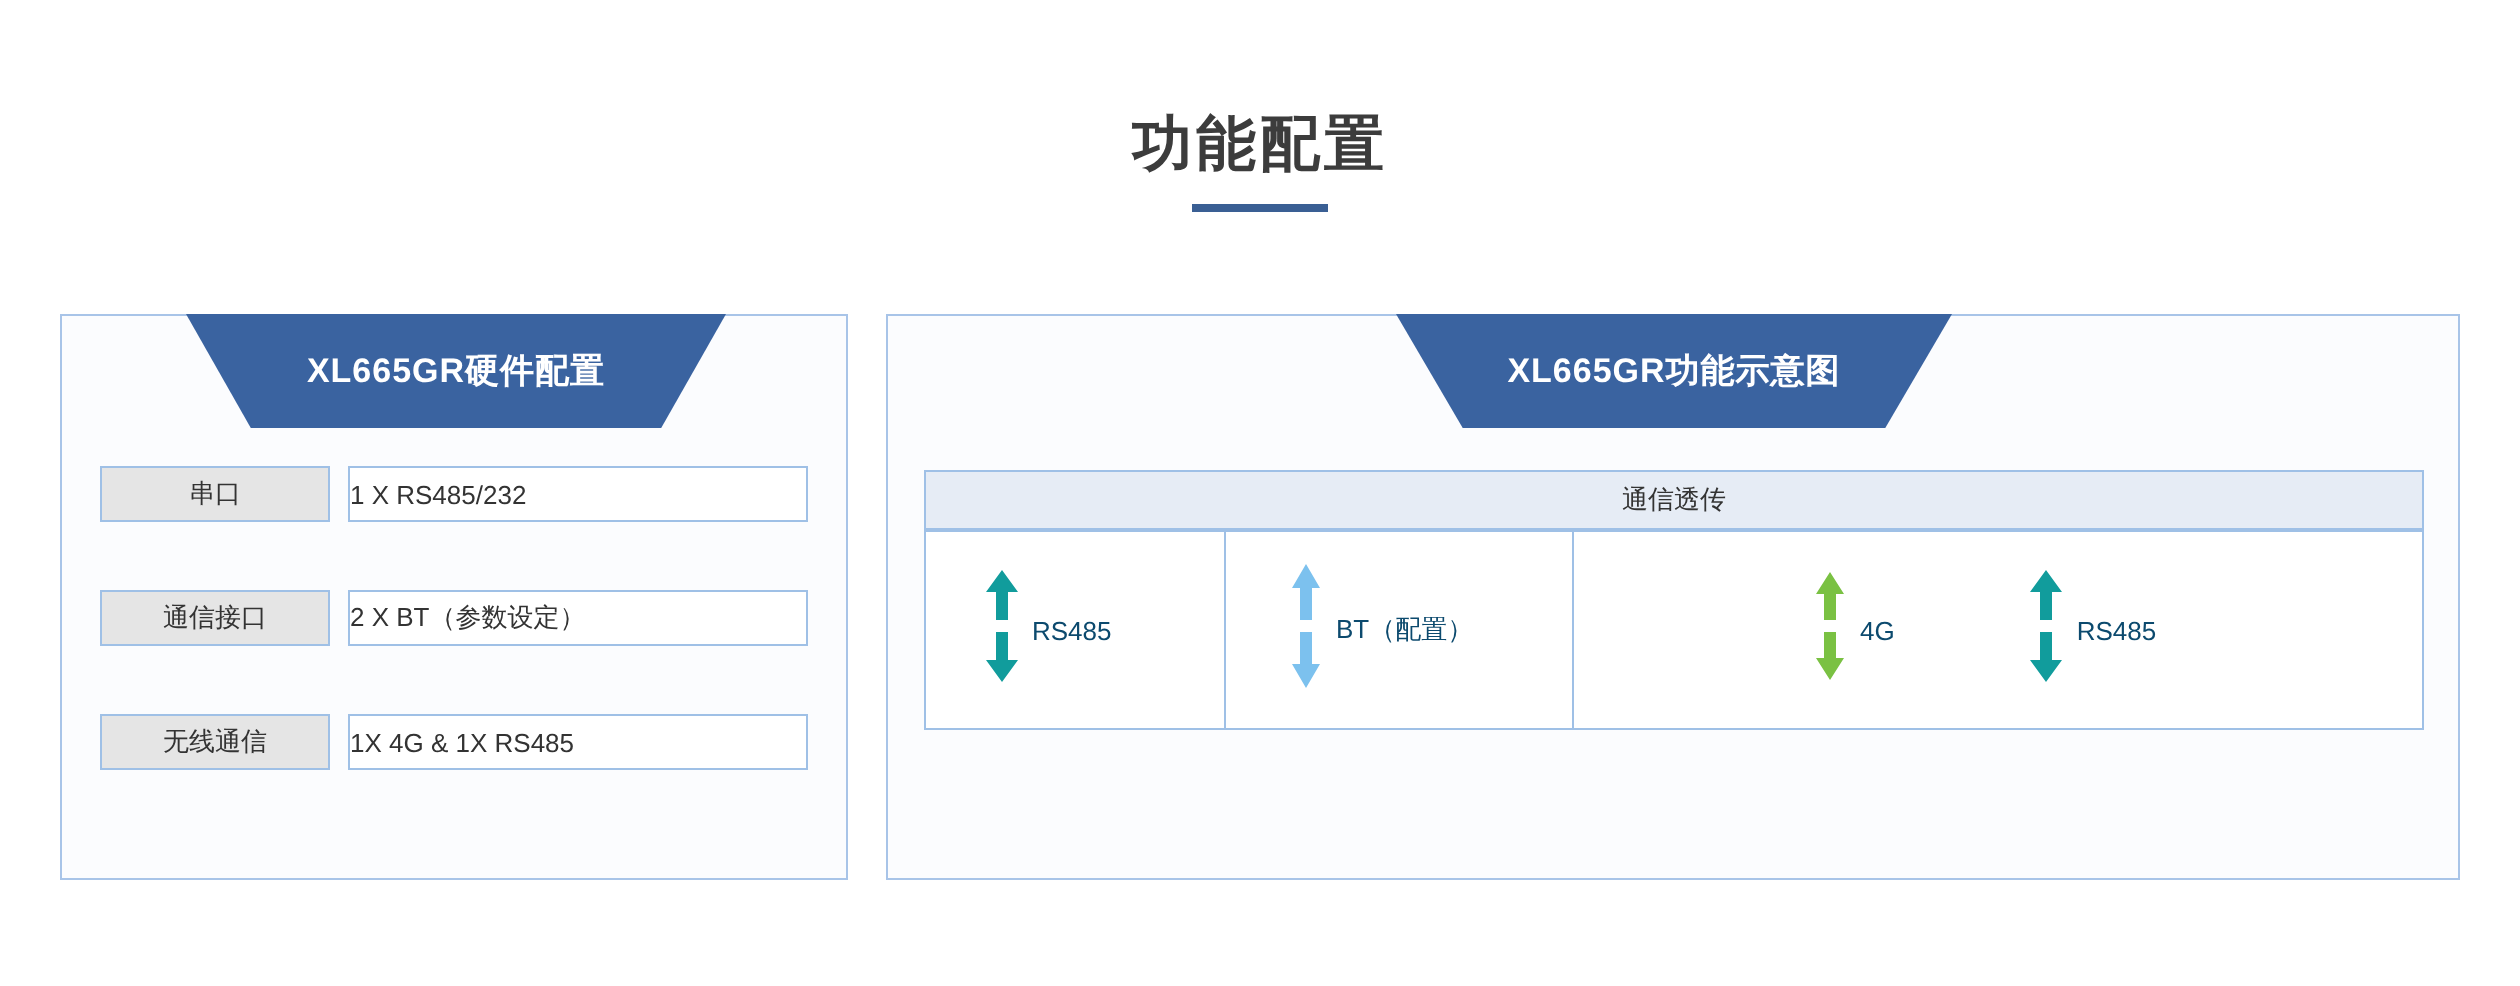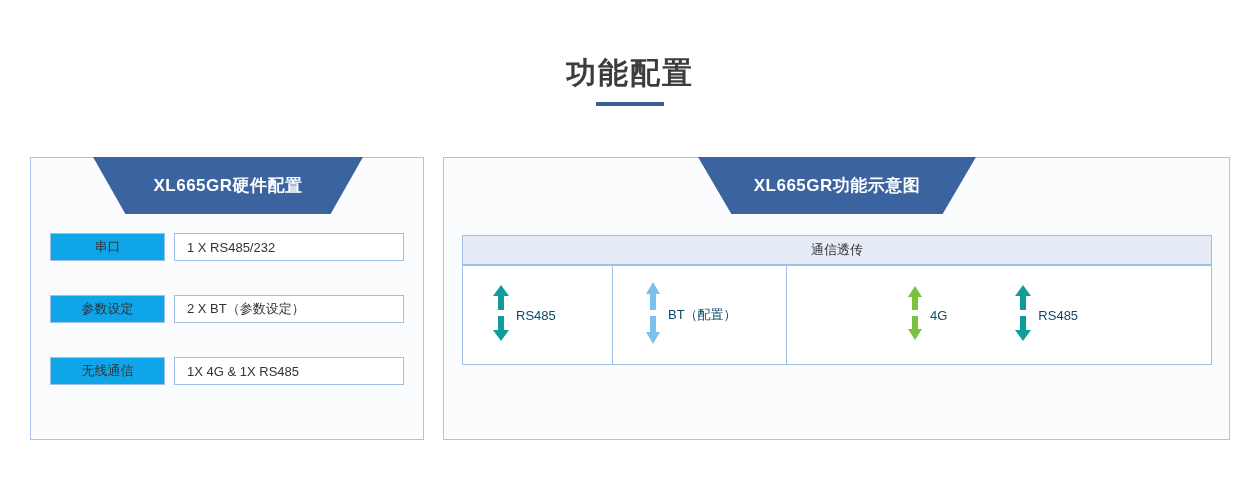--- a/index.html
+++ b/index.html
@@ -93,38 +93,37 @@
   .hw-row {
     display: flex;
     align-items: center;
     height: 28px;
     margin-bottom: 34px;
   }
   .hw-row:last-child { margin-bottom: 16px; }
   .hw-label {
     width: 115px;
     height: 28px;
-    background: #0ea5e9;
+    background: #e5e5e5;
     border: 1px solid #9fc0e6;
     box-sizing: border-box;
     display: flex;
     align-items: center;
     justify-content: center;
     font-size: 13px;
     color: #333333;
   }
   .hw-value {
     flex: 1;
     height: 28px;
     background: #ffffff;
     border: 1px solid #9fc0e6;
     box-sizing: border-box;
     display: flex;
     align-items: center;
-    padding-left: 12px;
     font-size: 13px;
     color: #333333;
     margin-left: 9px;
   }
 
   
   #diagram-body {
     position: absolute;
     left: 18px;
     top: 77px;
@@ -188,21 +187,21 @@
   <div class="banner" id="banner-hardware">
     <span>XL665GR硬件配置</span>
   </div>
 
   <div id="hw-rows">
     <div class="hw-row">
       <div class="hw-label">串口</div>
       <div class="hw-value">1 X RS485/232</div>
     </div>
     <div class="hw-row">
-      <div class="hw-label">参数设定</div>
+      <div class="hw-label">通信接口</div>
       <div class="hw-value">2 X BT（参数设定）</div>
     </div>
     <div class="hw-row">
       <div class="hw-label">无线通信</div>
       <div class="hw-value">1X 4G &amp; 1X RS485</div>
     </div>
   </div>
 </div>
 
 <div class="card" id="card-diagram">

